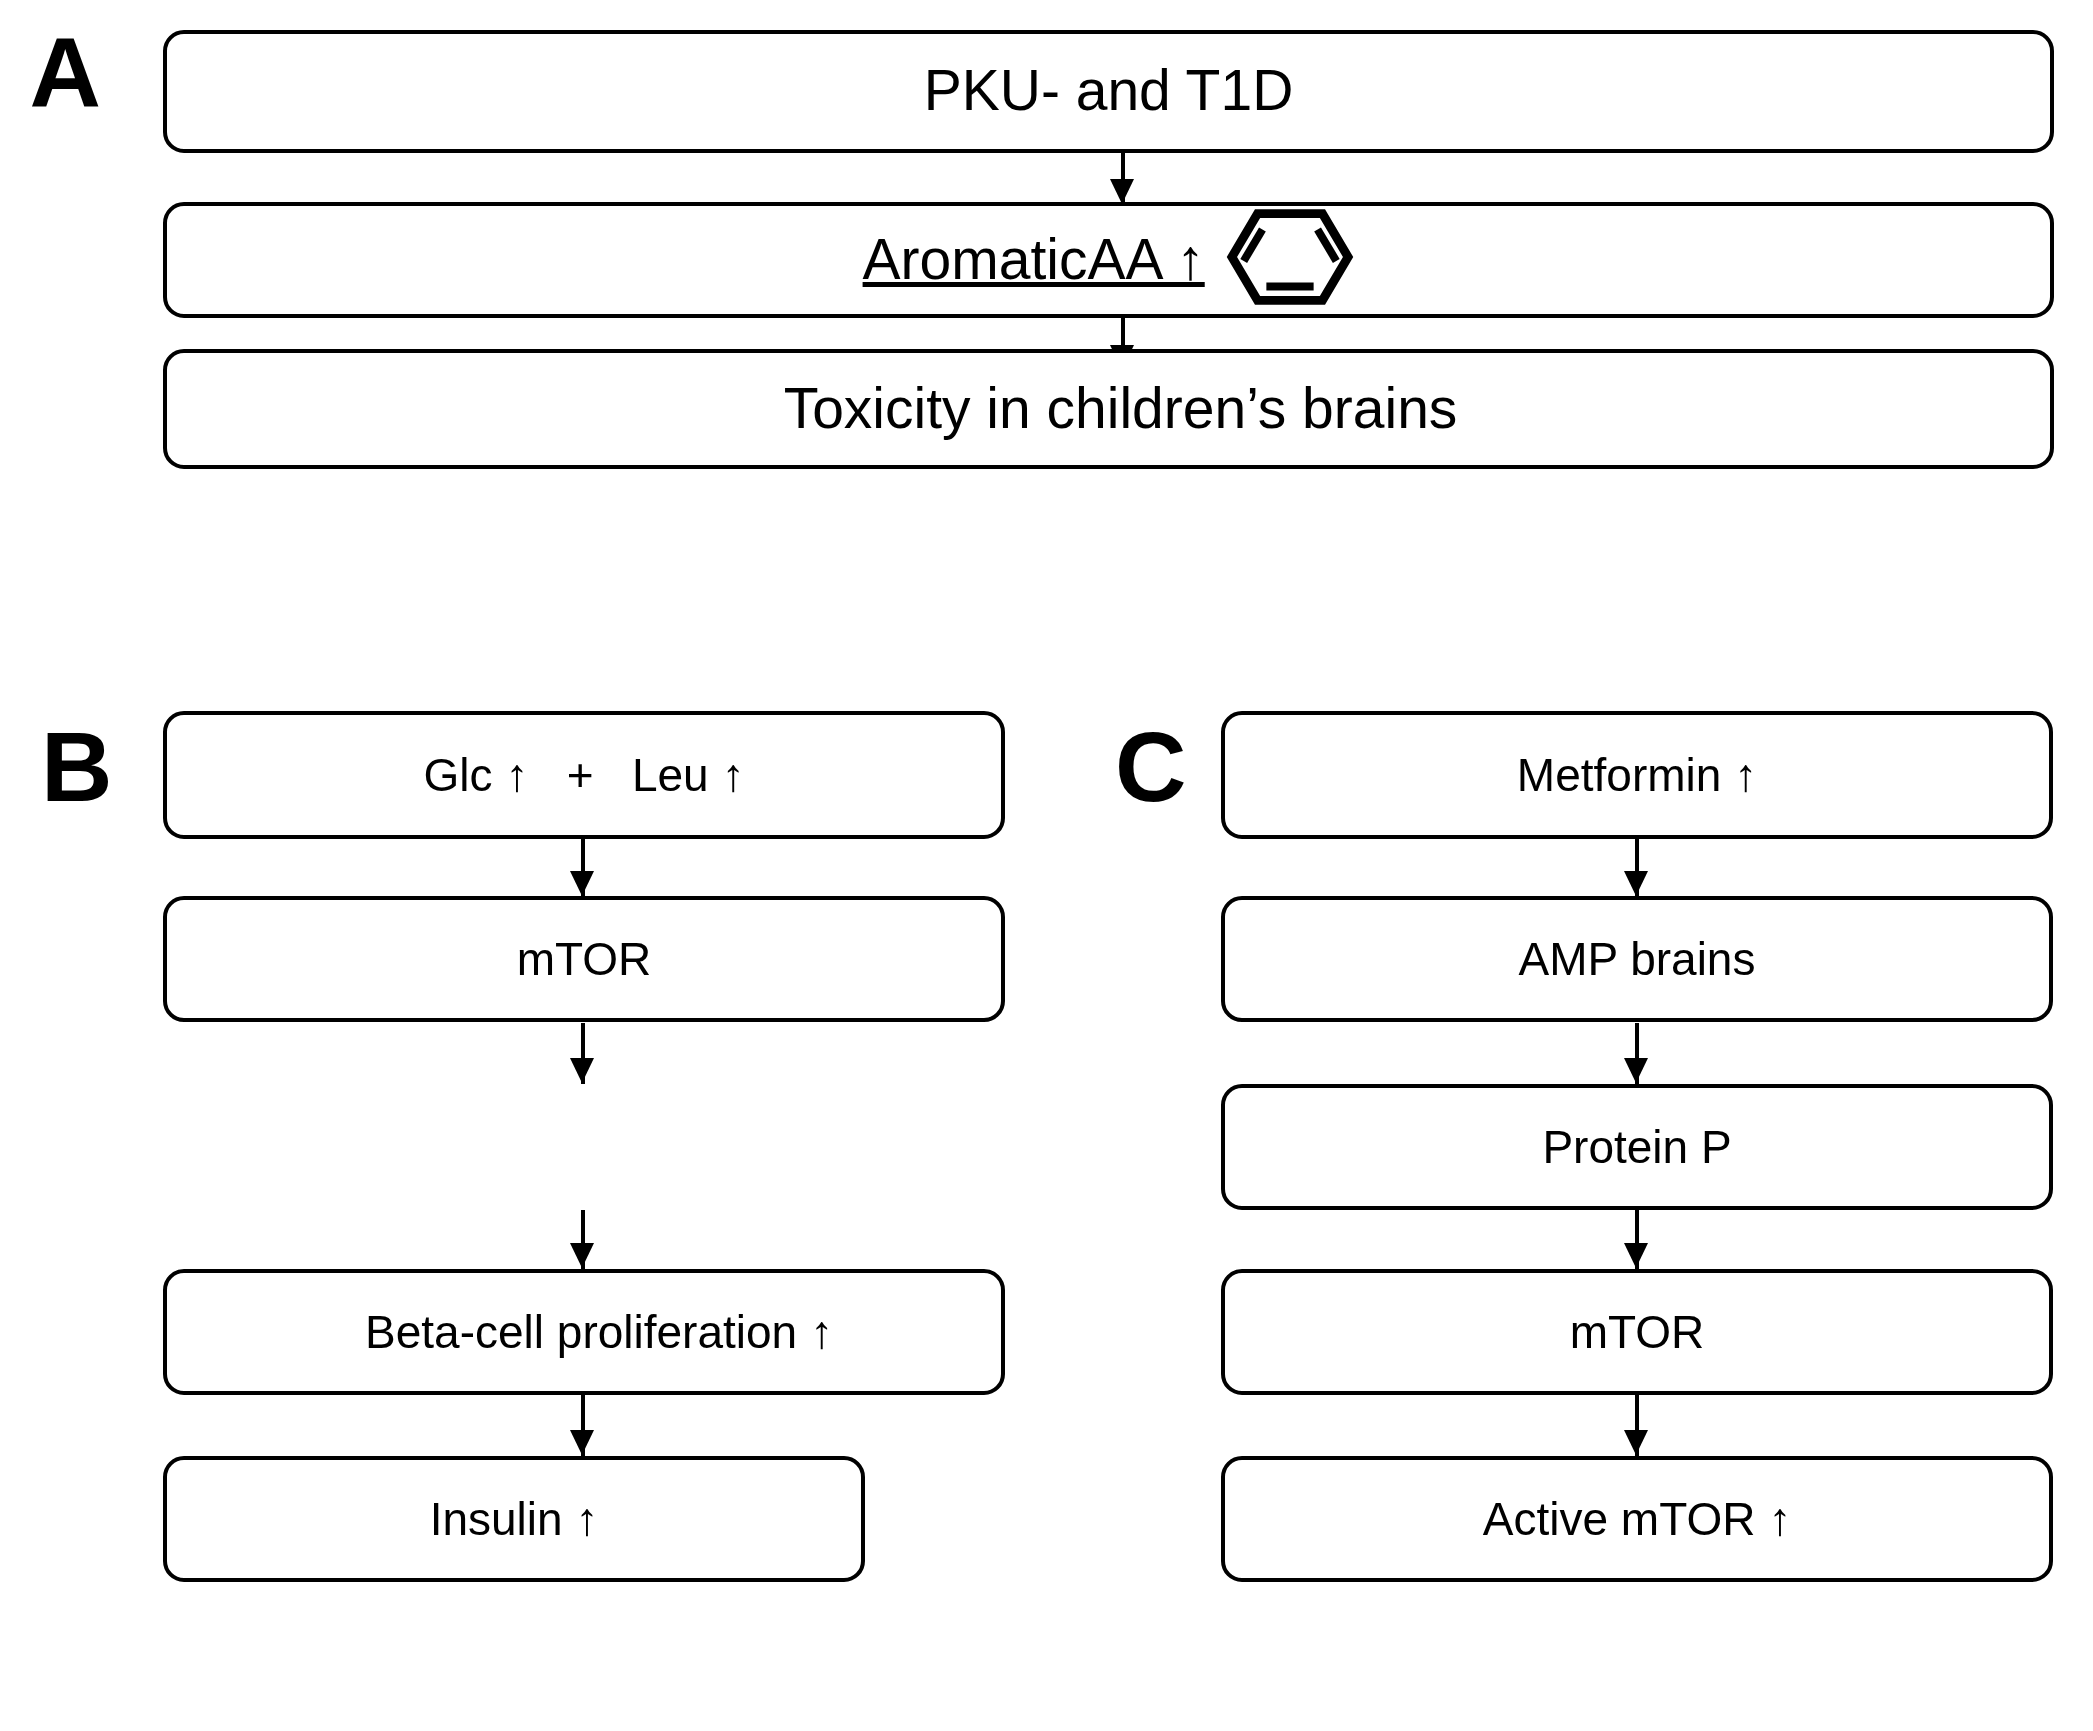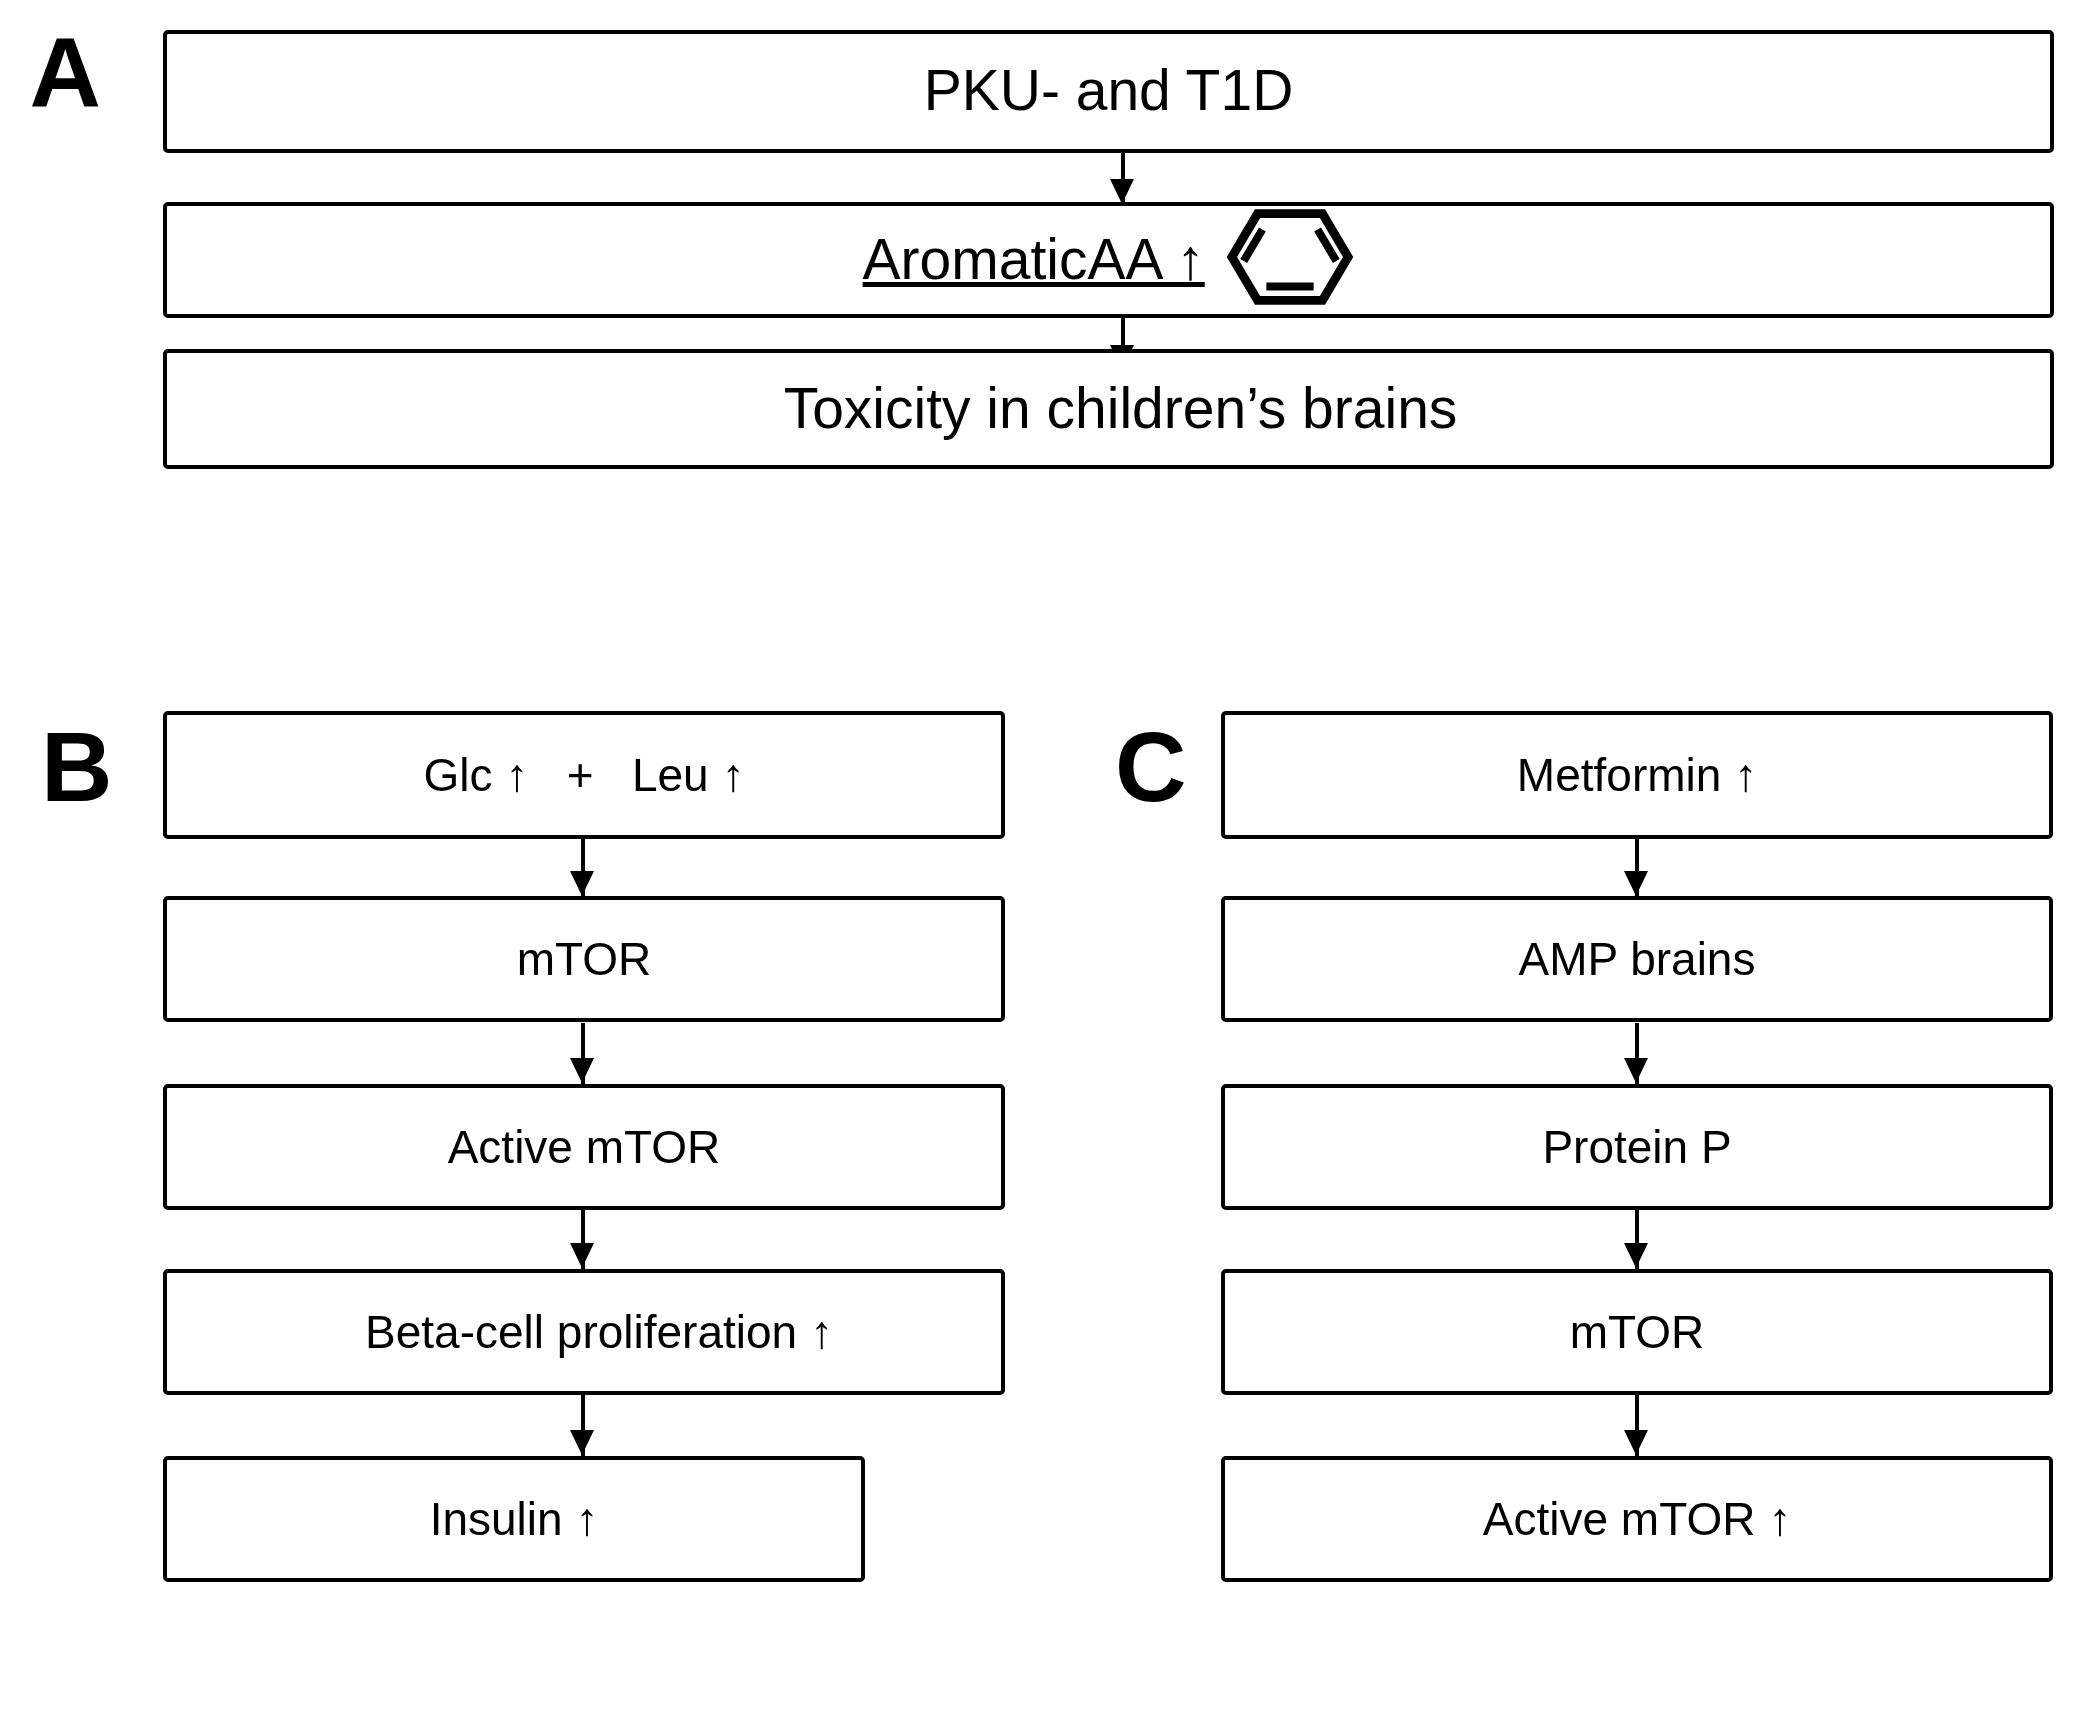--- a/index.html
+++ b/index.html
@@ -28,21 +28,21 @@
     line-height: 1;
     color: #000;
     letter-spacing: 0px;
   }
 
   
   .node {
     position: absolute;
     box-sizing: border-box;
     border: 4.9px solid #000;
-    border-radius: 5px;
+    border-radius: 21px;
     background: #ffffff;
     display: flex;
     align-items: center;
     justify-content: center;
   }
   .node-label {
     font-family: "Liberation Sans", sans-serif;
     font-size: 46px;
     line-height: 1.05;
     color: #000;
@@ -134,23 +134,20 @@
 
   <div class="node" style="left:163px; top:896px; width:842px; height:126px;">
     <span class="node-label">mTOR</span>
   </div>
 
   <div class="arrow" style="left:583px; top:1023px;">
     <div class="shaft" style="height:61px;"></div>
     <div class="head" style="top:35px;"></div>
   </div>
 
-  <div class="node" style="left:163px; top:1084px; width:842px; height:126px;">
-    <span class="node-label">Active mTOR</span>
-  </div>
 
   <div class="arrow" style="left:583px; top:1210px;">
     <div class="shaft" style="height:59px;"></div>
     <div class="head" style="top:33px;"></div>
   </div>
 
   <div class="node" style="left:163px; top:1269px; width:842px; height:126px;padding-left:30px;">
     <span class="node-label">Beta-cell proliferation ↑</span>
   </div>
 

